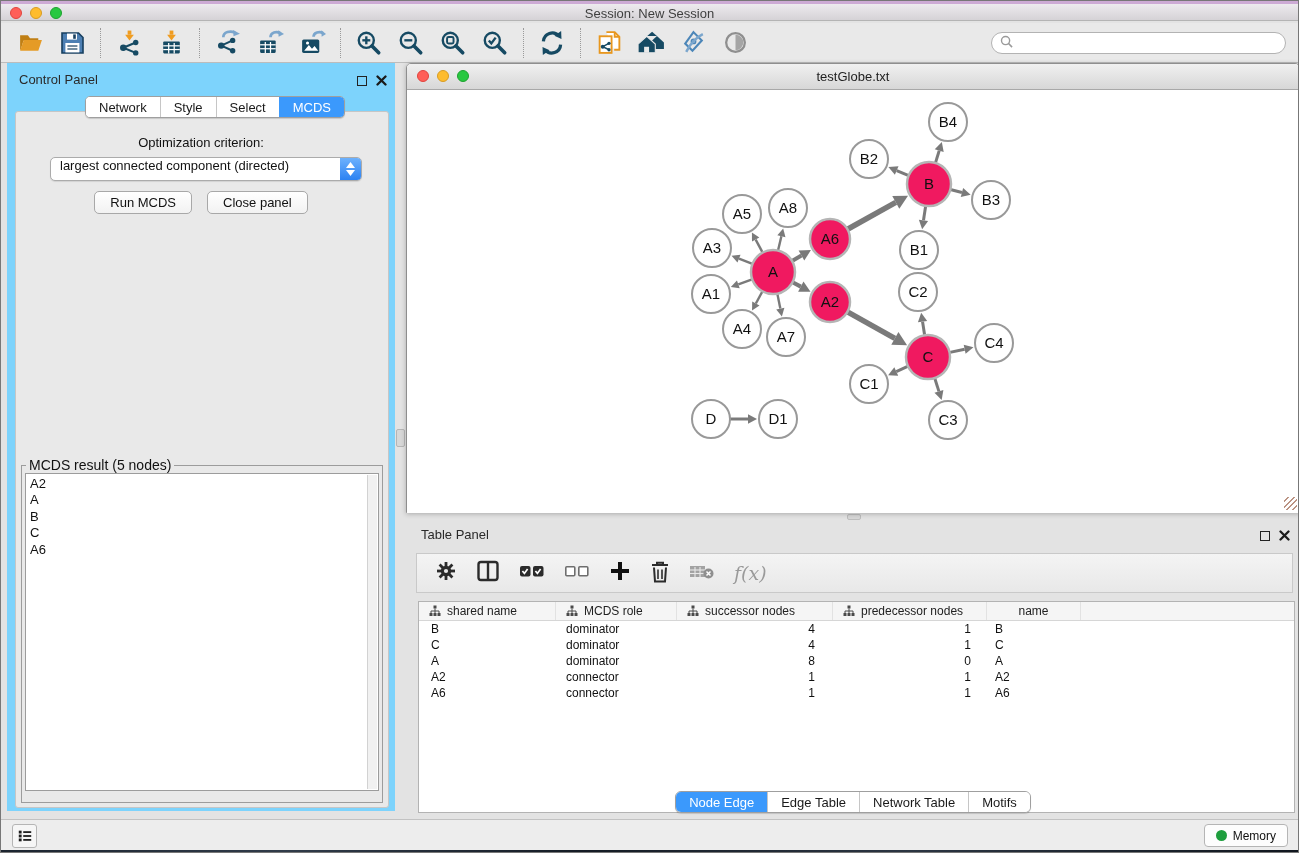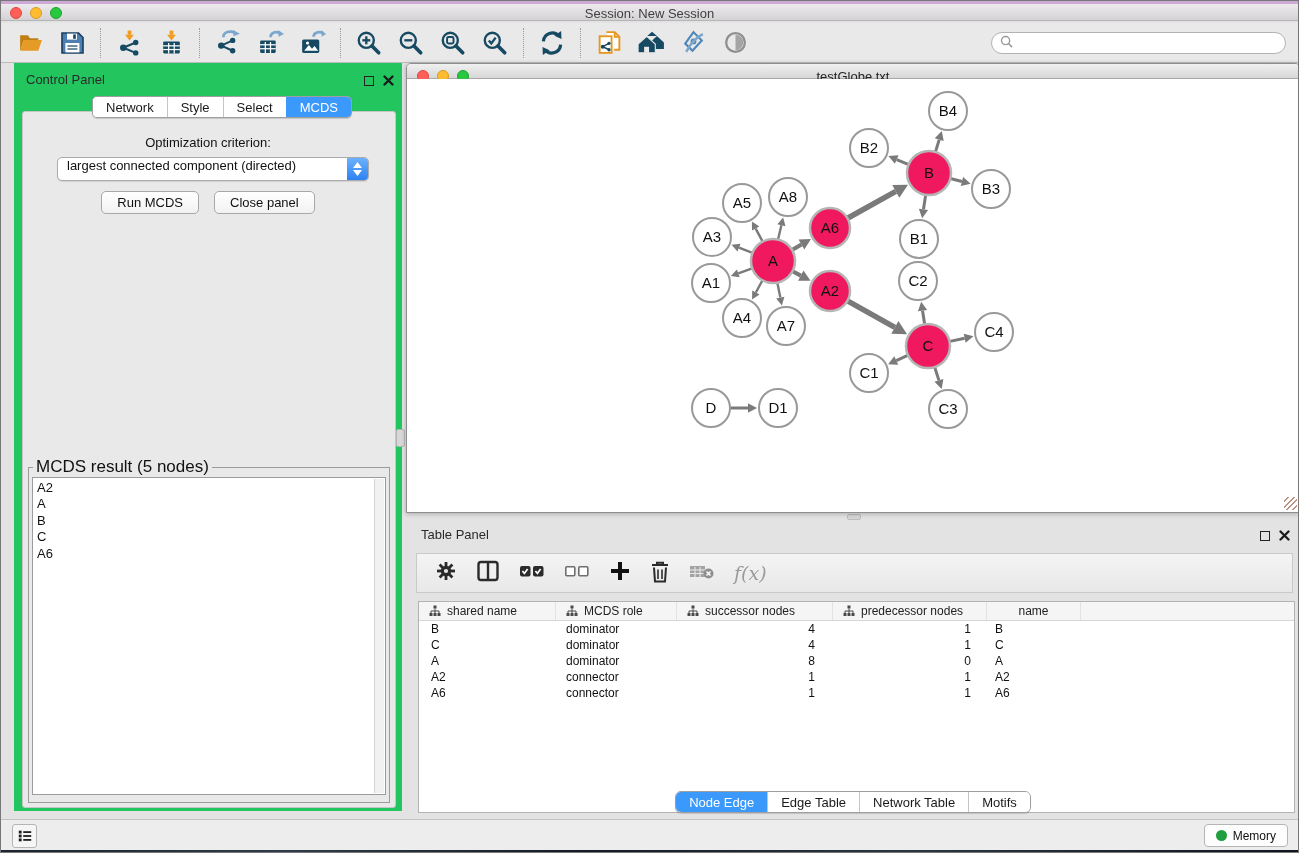--- a/index.html
+++ b/index.html
@@ -21,21 +21,21 @@
   
   .toolbar { position:absolute; left:0; top:22px; width:100%; height:40px; background:#e9e9e9;
     border-bottom:1px solid #bcbcbc; display:flex; align-items:center; padding:0 8px; }
   .tbicon { width:36px; height:34px; display:flex; align-items:center; justify-content:center; flex:0 0 auto; margin:0 3px; }
   .tbsep { width:1px; height:30px; border-left:1px dotted #9a9a9a; margin:0 7px; flex:0 0 auto; }
   .searchbox { margin-left:auto; margin-right:4px; width:295px; height:22px; background:#fff;
     border:1px solid #b3b3b3; border-radius:12px; display:flex; align-items:center; padding:0 8px; gap:5px; }
   .searchbox input { border:none; outline:none; flex:1; font-size:12px; background:transparent; font-family:"Liberation Sans",sans-serif; }
 
   
-  .control-panel { position:absolute; left:13px; top:62px; width:388px; height:748px; background:#22c55e; }
+  .control-panel { position:absolute; left:6px; top:62px; width:388px; height:748px; background:#7dd3fc; }
   .cp-title { position:absolute; left:12px; top:9px; font-size:13px; color:#2a2a2a; }
   .win-btns { position:absolute; right:8px; top:9px; display:flex; gap:9px; align-items:center; }
   .float-box { width:10px; height:10px; border:1.6px solid #222; background:transparent; }
   .cp-content { position:absolute; left:8px; top:48px; width:374px; height:697px; background:#e9e9e9;
     border:1px solid #c6c6c6; border-radius:3px; }
   .seg { display:inline-flex; background:#fff; border:1px solid #9f9f9f; border-radius:5px; overflow:hidden;
     height:22px; box-shadow:0 1px 1px rgba(0,0,0,0.15); }
   .seg .tab { padding:0 13px; font-size:13px; color:#1a1a1a; border-left:1px solid #c6c6c6; display:flex; align-items:center; background:#fff; }
   .seg .tab:first-child { border-left:none; }
   .seg .tab.active { background:#3b99fc; color:#fff; border-left-color:#3b99fc; }
@@ -44,34 +44,34 @@
   .combo { position:absolute; left:43px; top:94px; width:312px; height:24px; background:#fff;
     border:1px solid #ababab; border-radius:5px; display:flex; align-items:flex-start; box-shadow:0 1px 1px rgba(0,0,0,.1); }
   .combo .val { flex:1; font-size:13px; color:#111; padding:0 9px; white-space:nowrap; overflow:hidden; }
   .combo .stepper { width:21px; align-self:stretch; background:linear-gradient(#6db1fd,#2c82f2);
     border-radius:0 4px 4px 0; display:flex; flex-direction:column; align-items:center; justify-content:center; gap:2px; }
   .btnrow { position:absolute; left:0; top:128px; width:100%; display:flex; justify-content:center; gap:15px; }
   .btn { height:23px; background:linear-gradient(#ffffff,#f2f2f2); border:1px solid #a8a8a8; border-radius:5px;
     font-size:13px; color:#111; padding:0 15px; display:inline-flex; align-items:center; }
   .result-fieldset { position:absolute; left:14px; top:394px; width:362px; height:346px;
     border:1px solid #9c9c9c; padding:0 3px 3px 3px; background:transparent; }
-  .result-fieldset legend { font-size:17px; color:#111; padding:0 3px; margin-left:1px; }
+  .result-fieldset legend { font-size:14px; color:#111; padding:0 3px; margin-left:1px; }
   .listbox { position:relative; height:318px; background:#fff; border:1px solid #9c9c9c; overflow:hidden;
     font-size:13px; padding:2px 14px 0 4px; }
   .result-item { line-height:16.4px; color:#111; }
   .scroll-track { position:absolute; right:1px; top:1px; bottom:1px; width:10px; background:#f1f1f1; border-left:1px solid #d2d2d2; }
 
   
   .vdiv-handle { position:absolute; left:395px; top:428px; width:9px; height:18px; background:#d7d7d7; border:1px solid #b5b5b5; border-radius:2px; }
   .hdiv-handle { position:absolute; left:846px; top:513px; width:14px; height:6px; background:#d7d7d7; border:1px solid #bdbdbd; border-radius:2px; }
 
   
   .net-window { position:absolute; left:405px; top:62px; width:894px; height:450px;
     border:1px solid #8e8e8e; border-radius:5px 5px 0 0; box-shadow:0 1px 5px rgba(0,0,0,.25); background:#fff; }
-  .net-titlebar { position:relative; height:15px; background:linear-gradient(#f0f0f0,#d7d7d7);
+  .net-titlebar { position:relative; height:26px; background:linear-gradient(#f0f0f0,#d7d7d7);
     border-bottom:1px solid #a8a8a8; border-radius:4px 4px 0 0; }
   .net-titlebar .lights { top:6px; left:10px; }
   .net-title { position:absolute; left:0; right:0; top:5px; text-align:center; font-size:13px; color:#222; }
   .net-canvas { position:relative; width:100%; height:423px; background:#fff; overflow:hidden; }
   .resize-grip { position:absolute; right:2px; bottom:2px; width:13px; height:13px;
     background:repeating-linear-gradient(135deg, transparent 0 2.5px, #bb9383 2.5px 4px); }
 
   
   .table-panel { position:absolute; left:405px; top:520px; width:894px; height:296px; }
   .tp-title { position:absolute; left:15px; top:6px; font-size:13px; color:#2a2a2a; }

